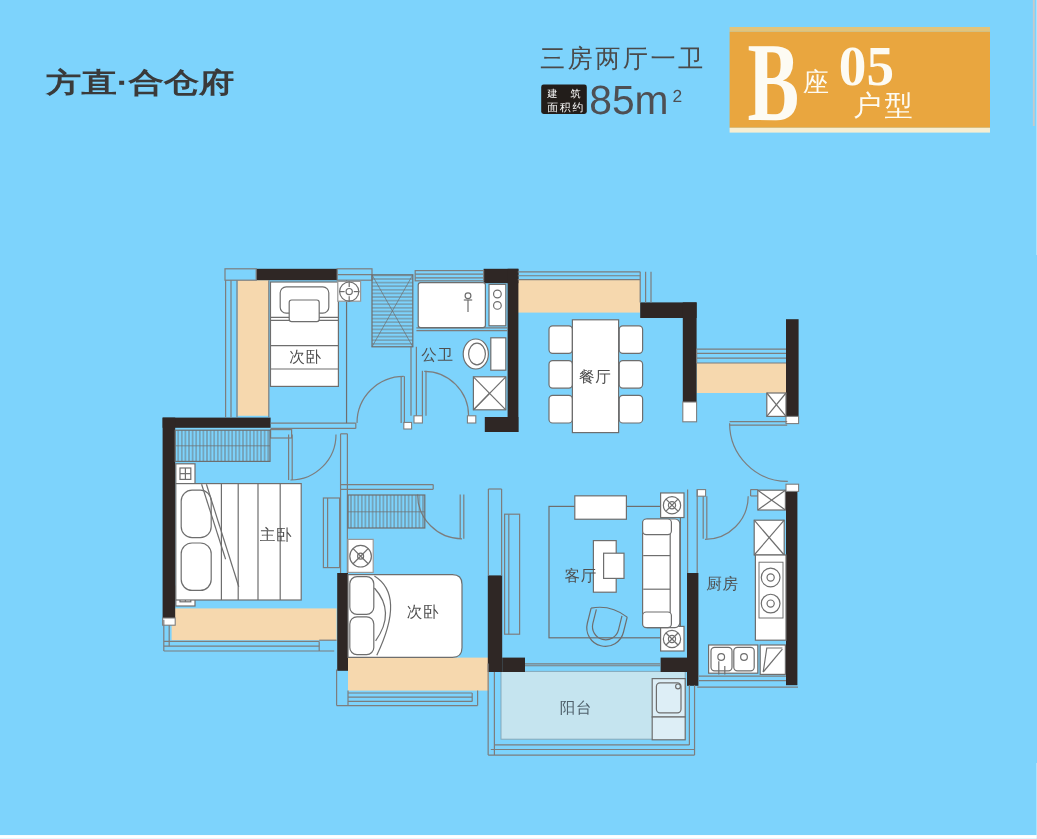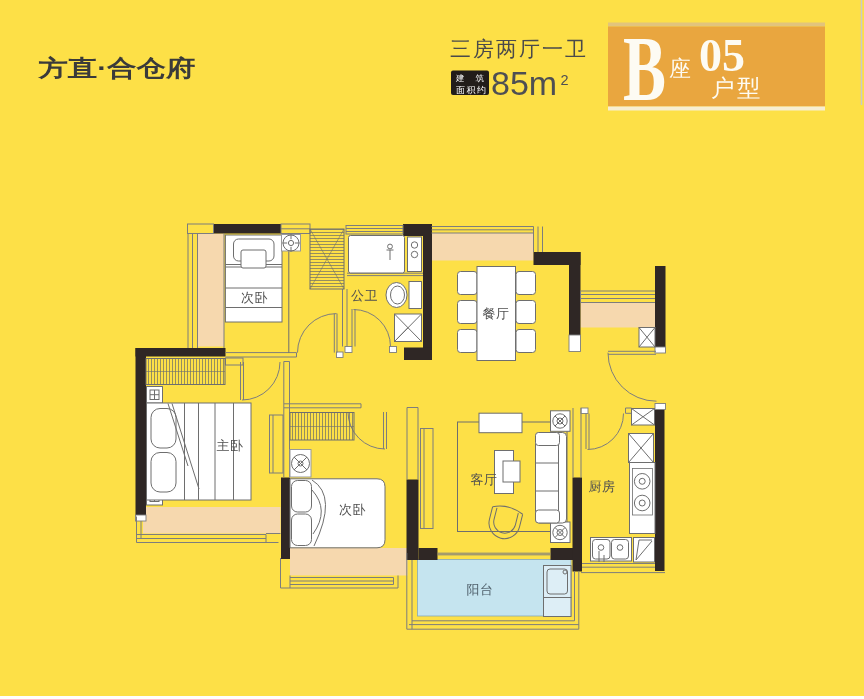--- a/index.html
+++ b/index.html
@@ -1,16 +1,16 @@
 <!DOCTYPE html>
 <html><head>
 <meta charset="utf-8">
 <style>
 html,body{margin:0;padding:0;background:#ffffff;}
-#page{position:relative;width:864px;height:696px;background:#fde047;overflow:hidden;
+#page{position:relative;width:864px;height:696px;background:#7dd3fc;overflow:hidden;
 font-family:"Liberation Sans", sans-serif;}
 svg{position:absolute;left:0;top:0;}
 </style>
 </head>
 <body>
 <div id="page">
 <svg width="864" height="699" viewBox="0 0 864 699">
 <defs>
 <pattern id="hv" width="3" height="8" patternUnits="userSpaceOnUse">
   <line x1="1.5" y1="0" x2="1.5" y2="8" stroke="#6a6a6a" stroke-width="0.7"></line>

